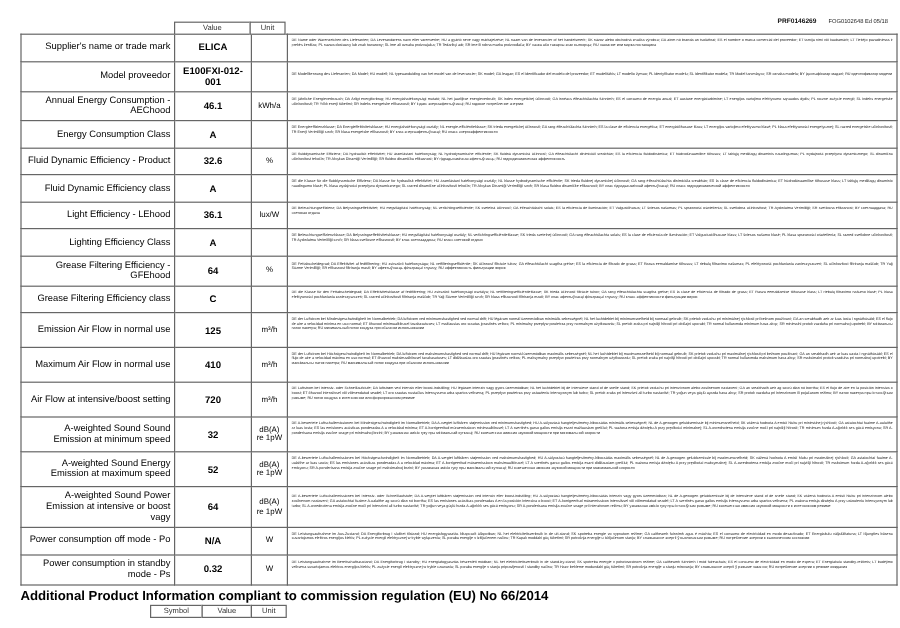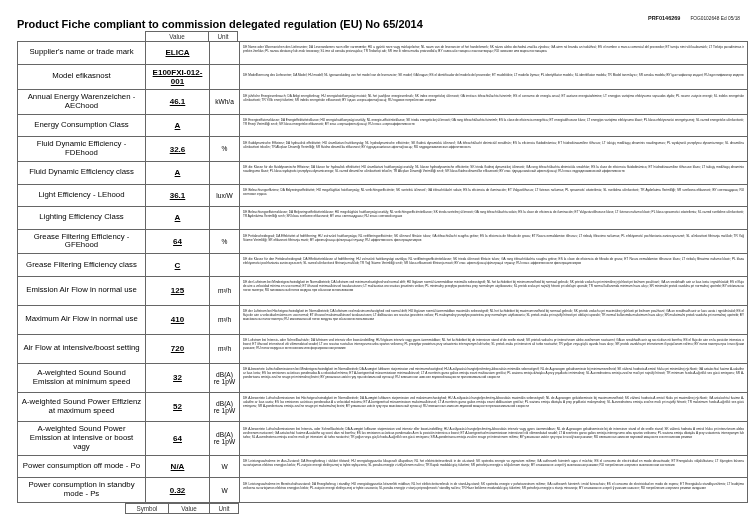--- a/index.html
+++ b/index.html
@@ -10,40 +10,39 @@
   .doc-refs{position:absolute;top:15px;right:10px;display:flex;gap:10px;align-items:baseline;}
   .doc-number{font-size:5.5px;font-weight:bold;color:#111;}
   .doc-edition{font-size:4.8px;color:#222;}
   .page{position:absolute;left:17px;top:18px;width:730px;}
   .section-title{font-size:11px;font-weight:bold;color:#000;margin:0 0 0 0;line-height:1.2;}
   .colhead-row{display:flex;margin-bottom:-1px;position:relative;z-index:2;}
   .colhead-box{border:1px solid #666;background:#fff;font-size:6.3px;color:#333;
     text-align:center;padding:1px 0 1px 0;box-sizing:border-box;}
   table.fiche{border-collapse:collapse;width:730px;table-layout:fixed;position:relative;z-index:1;}
   table.fiche td{border:1px solid #666;vertical-align:middle;padding:3px 3px;box-sizing:border-box;overflow:hidden;}
-  td.c-label{font-size:7.8px;line-height:1.15;text-align:center;padding-left:5px;}
-  td.c-value{font-size:8px;font-weight:bold;text-align:center;text-decoration:underline;}
+  td.c-label{font-size:7.8px;line-height:1.15;text-align:right;padding-left:5px;}
+  td.c-value{font-size:8px;font-weight:bold;text-align:center;}
   td.c-unit{font-size:6.6px;text-align:center;line-height:1.1;}
   td.c-desc{vertical-align:top;padding:1px 2px;}
   .desc-clip{max-height:22px;overflow:hidden;}
   .desc-inner{font-size:6.2px;line-height:1.25;color:#222;transform:scale(0.5);
     transform-origin:0 0;width:200%;text-align:justify;}
   .sec2-title-wrap{margin-top:3px;}
 </style>
 </head>
 <body>
 
 <div class="doc-refs">
   <span class="doc-number">PRF0146269</span>
   <span class="doc-edition">FOG0102648 Ed 05/18</span>
 </div>
 
 <div class="page">
 
-  <div class="section-title">Product Fiche compliant to commission delegated regulation (EU) No 65/2014</div>
 
   <div class="colhead-row">
     <div style="width:128px;"></div>
     <div class="colhead-box" style="width:64px;">Value</div>
     <div class="colhead-box" style="width:30px;margin-left:-1px;">Unit</div>
   </div>
 
   <table class="fiche" id="table1">
     <colgroup>
         <col style="width:128px">
@@ -56,51 +55,51 @@
           <td class="c-label">Supplier's name or trade mark</td>
           <td class="c-value">ELICA</td>
           <td class="c-unit"></td>
           <td class="c-desc">
             <div class="desc-clip">
               <div class="desc-inner">DE Name oder Warenzeichen des Lieferanten; DA Leverandørens navn eller varemærke; HU a gyártó neve vagy márkajelzése; NL naam van de leverancier of het handelsmerk; SK názov alebo obchodná značka výrobcu; GA ainm nó branda an tsoláthraí; ES el nombre o marca comercial del proveedor; ET tarnija nimi või kaubamärk; LT Tiekėjo pavadinimas ir prekės ženklas; PL nazwa dostawcy lub znak towarowy; SL ime ali oznaka proizvajalca; TR Tedarikçi adı; SR ime ili robna marka proizvođača; BY назва або таварны знак вытворцы; RU название или марка поставщика</div>
             </div>
           </td>
         </tr>
         <tr>
-          <td class="c-label">Model efikasnost</td>
+          <td class="c-label">Model proveedor</td>
           <td class="c-value">E100FXI-012-001</td>
           <td class="c-unit"></td>
           <td class="c-desc">
             <div class="desc-clip">
               <div class="desc-inner">DE Modellkennung des Lieferanten; DA Model; HU modell; NL typeaanduiding van het model van de leverancier; SK model; GA leagan; ES el identificador del modelo del proveedor; ET mudelitähis; LT modelio žymuo; PL identyfikator modelu; SL identifikator modela; TR Model tanımlayıcı; SR oznaka modela; BY ідэнтыфікатар мадэлі; RU идентификатор модели</div>
             </div>
           </td>
         </tr>
         <tr>
-          <td class="c-label">Annual Energy Warenzeichen - AEChood</td>
+          <td class="c-label">Annual Energy Consumption - AEChood</td>
           <td class="c-value">46.1</td>
           <td class="c-unit">kWh/a</td>
           <td class="c-desc">
             <div class="desc-clip">
               <div class="desc-inner">DE jährliche Energieverbrauch; DA Årligt energiforbrug; HU energiahatékonysági mutató; NL het jaarlijkse energieverbruik; SK index energetickej účinnosti; GA innéacs éifeachtúlachta fuinnimh; ES el consumo de energía anual; ET aastane energiatarbimine; LT energijos vartojimo efektyvumo sąnaudos dydis; PL roczne zużycie energii; SL indeks energetske učinkovitosti; TR Yıllık enerji tüketimi; SR indeks energetske efikasnosti; BY індэкс энергаэфектыўнасці; RU годовое потребление энергии</div>
             </div>
           </td>
         </tr>
         <tr>
           <td class="c-label">Energy Consumption Class</td>
           <td class="c-value">A</td>
           <td class="c-unit"></td>
           <td class="c-desc">
             <div class="desc-clip">
               <div class="desc-inner">DE Energieeffizienzklasse; DA Energieffektivitetsklasse; HU energiahatékonysági osztály; NL energie-efficiëntieklasse; SK trieda energetickej účinnosti; GA rang éifeachtúlachta fuinnimh; ES la clase de eficiencia energética; ET energiatõhususe klass; LT energijos vartojimo efektyvumo klasė; PL klasa efektywności energetycznej; SL razred energetske učinkovitosti; TR Enerji Verimliliği sınıfı; SR klasa energetske efikasnosti; BY клас энергаэфектыўнасці; RU класс энергоэффективности</div>
             </div>
           </td>
         </tr>
         <tr>
-          <td class="c-label">Fluid Dynamic Efficiency - FDEhood</td>
+          <td class="c-label">Fluid Dynamic Efficiency - Product</td>
           <td class="c-value">32.6</td>
           <td class="c-unit">%</td>
           <td class="c-desc">
             <div class="desc-clip">
               <div class="desc-inner">DE fluiddynamische Effizienz; DA hydraulisk effektivitet; HU áramlástani hatékonyság; NL hydrodynamische efficiëntie; SK fluidná dynamická účinnosť; GA éifeachtúlacht dinimiciúil sreabhán; ES la eficiencia fluidodinámica; ET hüdrodünaamiline tõhusus; LT takiųjų medžiagų dinaminis naudingumas; PL wydajność przepływu dynamicznego; SL dinamična učinkovitost tekočin; TR Akışkan Dinamiği Verimliliği; SR fluidno dinamička efikasnost; BY гідрадынамічная эфектыўнасць; RU гидродинамическая эффективность</div>
             </div>
           </td>
         </tr>
         <tr>
           <td class="c-label">Fluid Dynamic Efficiency class</td>
@@ -186,21 +185,21 @@
           <td class="c-label">A-weighted Sound Sound Emission at minimum speed</td>
           <td class="c-value">32</td>
           <td class="c-unit">dB(A) re 1pW</td>
           <td class="c-desc">
             <div class="desc-clip">
               <div class="desc-inner">DE A-bewertete Luftschallemissionen bei Mindestgeschwindigkeit im Normalbetrieb; DA A-vægtet luftbåren støjemission ved minimumshastighed; HU A-súlyozású hangteljesítmény-kibocsátás minimális sebességnél; NL de A-gewogen geluidsemissie bij minimumsnelheid; SK vážená hodnota A emisií hluku pri minimálnej rýchlosti; GA astaíochtaí fuaime A-ualaithe ar luas íosta; ES las emisiones acústicas ponderadas A a velocidad mínima; ET A-korrigeeritud müraemissioon minimaalkiirusel; LT A svertinės garso galios emisija esant mažiausiam greičiui; PL ważona emisja dźwięku A przy prędkości minimalnej; SL A-ovrednotena emisija zvočne moči pri najnižji hitrosti; TR minimum hızda A-ağırlıklı ses gücü emisyonu; SR A-ponderisana emisija zvučne snage pri minimalnoj brzini; BY узважаная эмісія гуку пры мінімальнай хуткасці; RU взвешенная эмиссия звуковой мощности при минимальной скорости</div>
             </div>
           </td>
         </tr>
         <tr>
-          <td class="c-label">A-weighted Sound Power Effizienz at maximum speed</td>
+          <td class="c-label">A-weighted Sound Energy Emission at maximum speed</td>
           <td class="c-value">52</td>
           <td class="c-unit">dB(A) re 1pW</td>
           <td class="c-desc">
             <div class="desc-clip">
               <div class="desc-inner">DE A-bewertete Luftschallemissionen bei Höchstgeschwindigkeit im Normalbetrieb; DA A-vægtet luftbåren støjemission ved maksimumshastighed; HU A-súlyozású hangteljesítmény-kibocsátás maximális sebességnél; NL de A-gewogen geluidsemissie bij maximumsnelheid; SK vážená hodnota A emisií hluku pri maximálnej rýchlosti; GA astaíochtaí fuaime A-ualaithe ar luas uasta; ES las emisiones acústicas ponderadas A a velocidad máxima; ET A-korrigeeritud müraemissioon maksimaalkiirusel; LT A svertinės garso galios emisija esant didžiausiam greičiui; PL ważona emisja dźwięku A przy prędkości maksymalnej; SL A-ovrednotena emisija zvočne moči pri najvišji hitrosti; TR maksimum hızda A-ağırlıklı ses gücü emisyonu; SR A-ponderisana emisija zvučne snage pri maksimalnoj brzini; BY узважаная эмісія гуку пры максімальнай хуткасці; RU взвешенная эмиссия звуковой мощности при максимальной скорости</div>
             </div>
           </td>
         </tr>
         <tr>
           <td class="c-label">A-weighted Sound Power Emission at intensive or boost vagy</td>
@@ -228,20 +227,23 @@
           <td class="c-unit">W</td>
           <td class="c-desc">
             <div class="desc-clip">
               <div class="desc-inner">DE Leistungsaufnahme im Bereitschaftszustand; DA Energiforbrug i standby; HU energiafogyasztás készenléti módban; NL het elektriciteitsverbruik in de stand-by-stand; SK spotreba energie v pohotovostnom režime; GA caitheamh fuinnimh i mód fuireachais; ES el consumo de electricidad en modo de espera; ET Energiakulu standby-režiimis; LT budėjimo veiksena suvartojamos elektros energijos kiekis; PL zużycie energii elektrycznej w trybie czuwania; SL poraba energije v stanju pripravljenosti / standby načinu; TR Hazır bekleme modundaki güç tüketimi; SR potrošnja energije u stanju mirovanja; BY спажыванне энергіі ў рэжыме чакання; RU потребление энергии в режиме ожидания</div>
             </div>
           </td>
         </tr>
       </tbody>
   </table>
 
+  <div class="sec2-title-wrap">
+    <div class="section-title">Additional Product Information compliant to commission regulation (EU) No 66/2014</div>
+  </div>
 
   <div class="colhead-row">
     <div style="width:108px;"></div>
     <div class="colhead-box" style="width:44px;">Symbol</div>
     <div class="colhead-box" style="width:42px;margin-left:-1px;">Value</div>
     <div class="colhead-box" style="width:30px;margin-left:-1px;">Unit</div>
   </div>
 
 </div>
 

